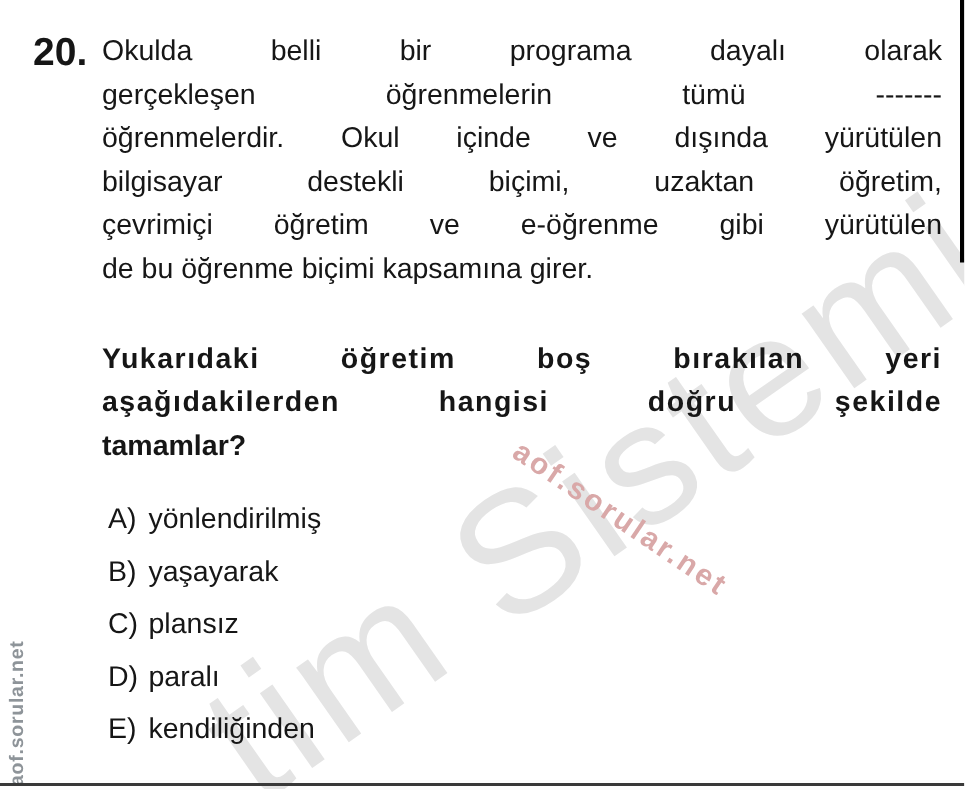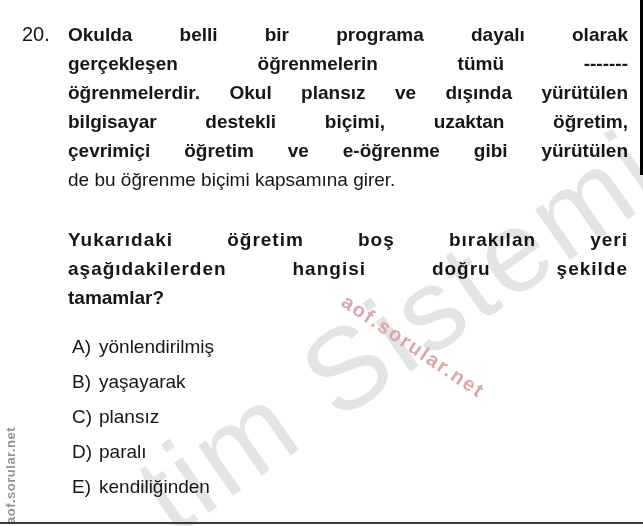--- a/index.html
+++ b/index.html
@@ -79,22 +79,22 @@
     z-index: 5;
   }
 
   
   .qnum {
     position: absolute;
     left: 22px;
     top: 20px;
     height: 29px;
     line-height: 29px;
-    font-size: 20px;
-    font-weight: normal;
+    font-size: 26px;
+    font-weight: bold;
     z-index: 3;
   }
   .body-block {
     position: absolute;
     left: 68px;
     top: 20px;
     width: 560px;
     z-index: 3;
   }
   .stem-block {
@@ -107,21 +107,20 @@
   }
   .line {
     height: 29px;
     line-height: 29px;
     font-size: 19px;
     white-space: normal;
   }
   .jline {
     text-align: justify;
     text-align-last: justify;
-    font-weight: bold;
     -moz-text-align-last: justify;
   }
   .stem-block .jline { letter-spacing: 1px; }
 
   .options {
     position: absolute;
     left: 72px;
     top: 336px;
     z-index: 3;
   }
@@ -148,21 +147,21 @@
   <div class="wm-side">aof.sorular.net</div>
 
   <div class="edge-right"></div>
   <div class="edge-bottom"></div>
 
   <div class="qnum">20.</div>
 
   <div class="body-block">
     <div class="line jline">Okulda belli bir programa dayalı olarak</div>
     <div class="line jline">gerçekleşen öğrenmelerin tümü -------</div>
-    <div class="line jline">öğrenmelerdir. Okul plansız ve dışında yürütülen</div>
+    <div class="line jline">öğrenmelerdir. Okul içinde ve dışında yürütülen</div>
     <div class="line jline">bilgisayar destekli biçimi, uzaktan öğretim,</div>
     <div class="line jline">çevrimiçi öğretim ve e-öğrenme gibi yürütülen</div>
     <div class="line">de bu öğrenme biçimi kapsamına girer.</div>
   </div>
 
   <div class="stem-block">
     <div class="line jline">Yukarıdaki öğretim boş bırakılan yeri</div>
     <div class="line jline">aşağıdakilerden hangisi doğru şekilde</div>
     <div class="line">tamamlar?</div>
   </div>

